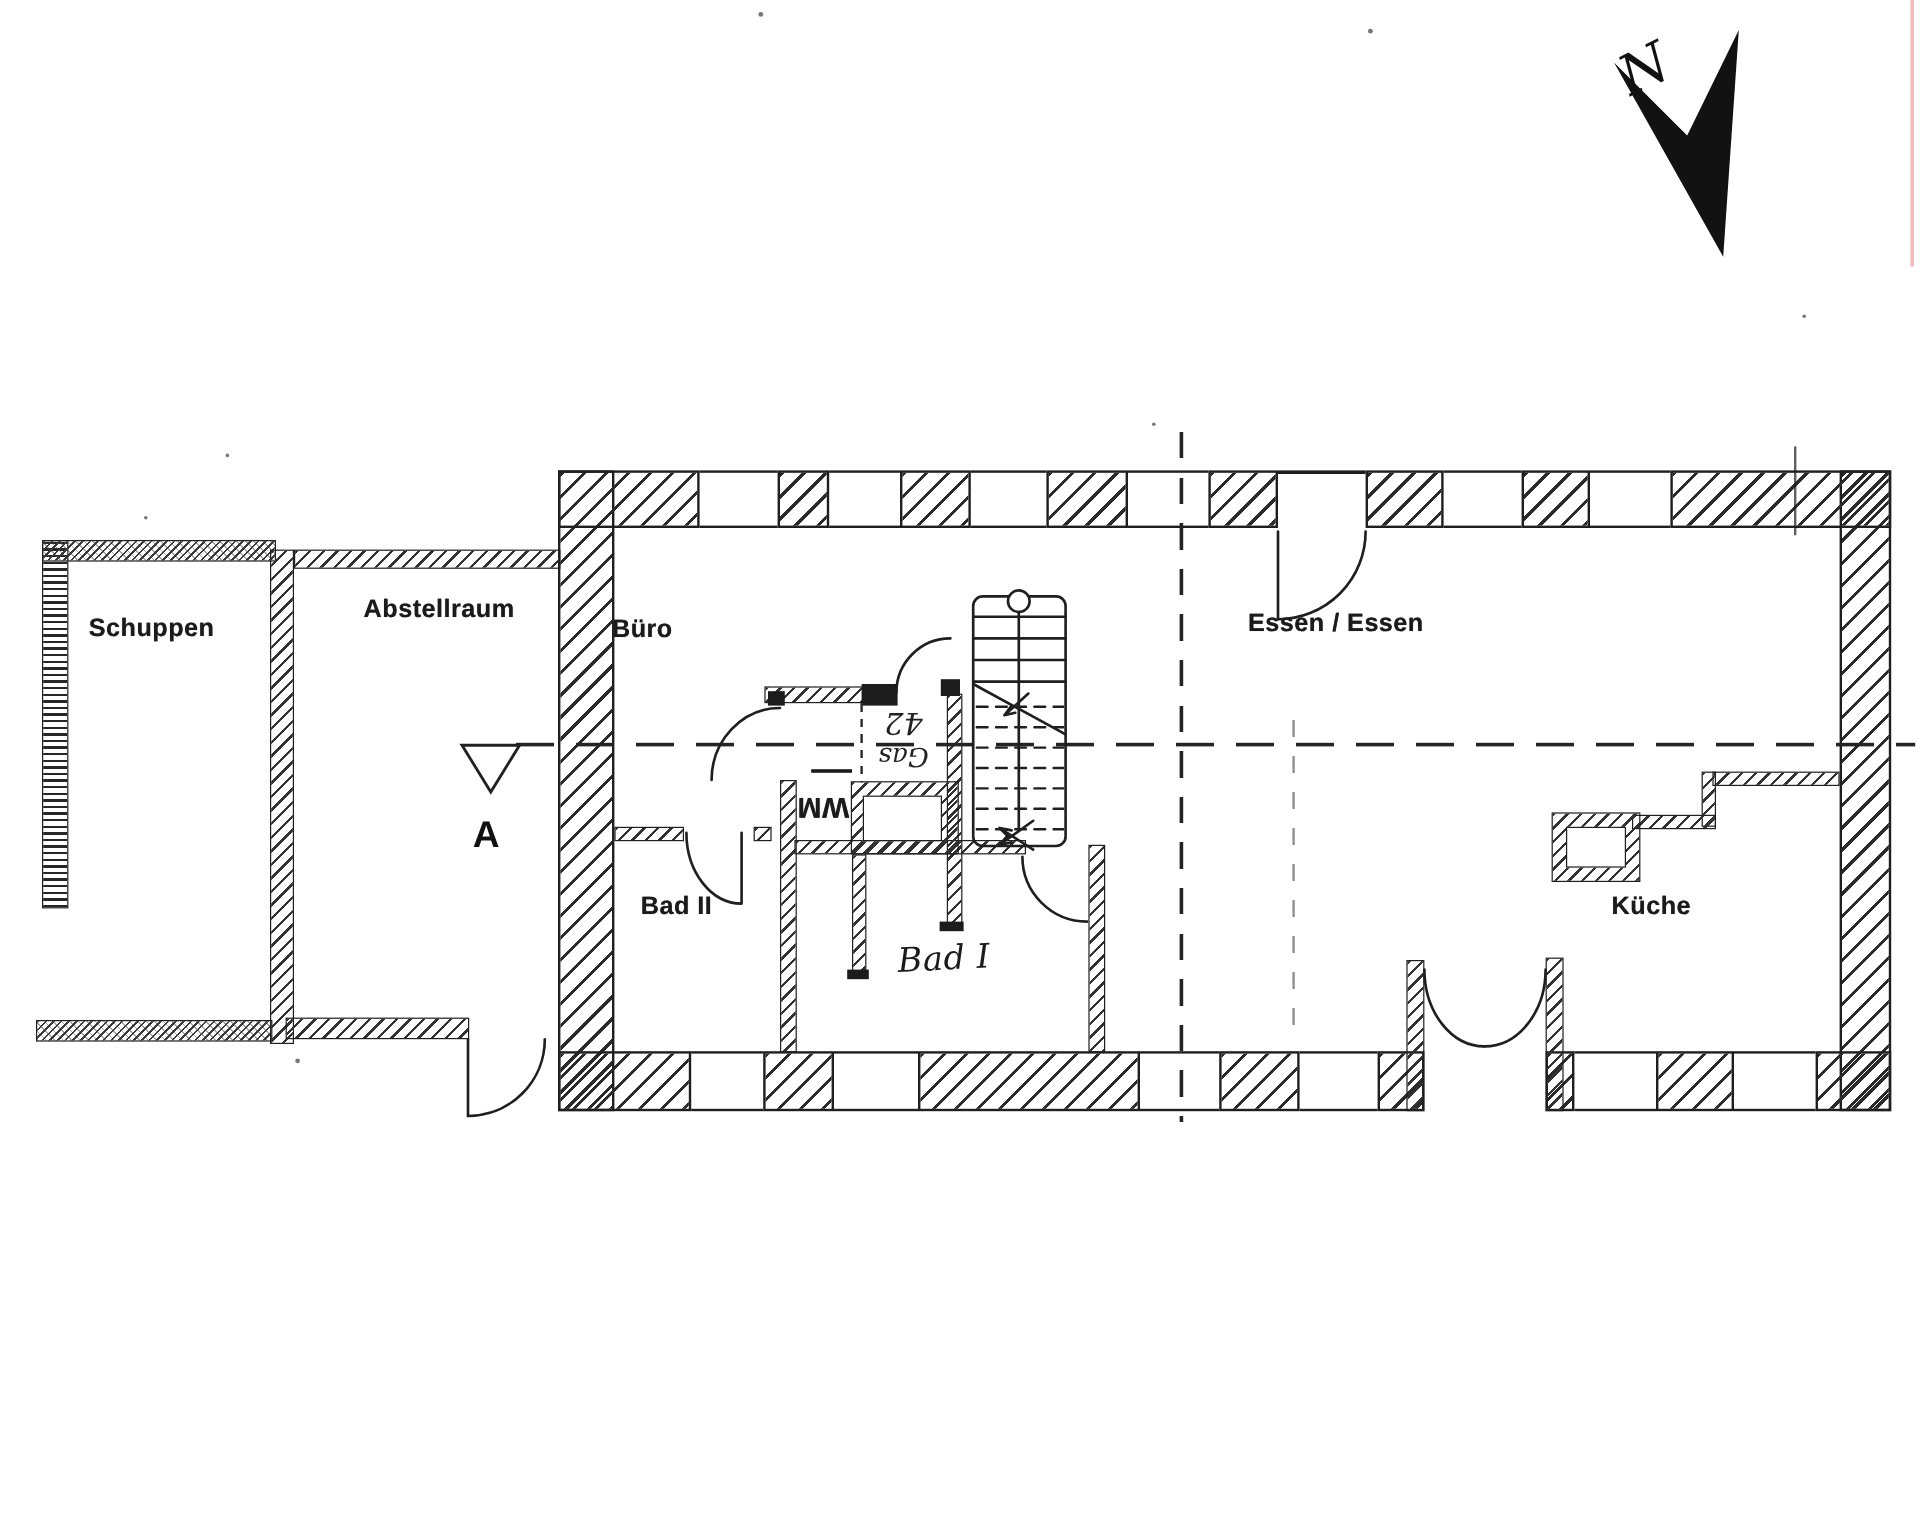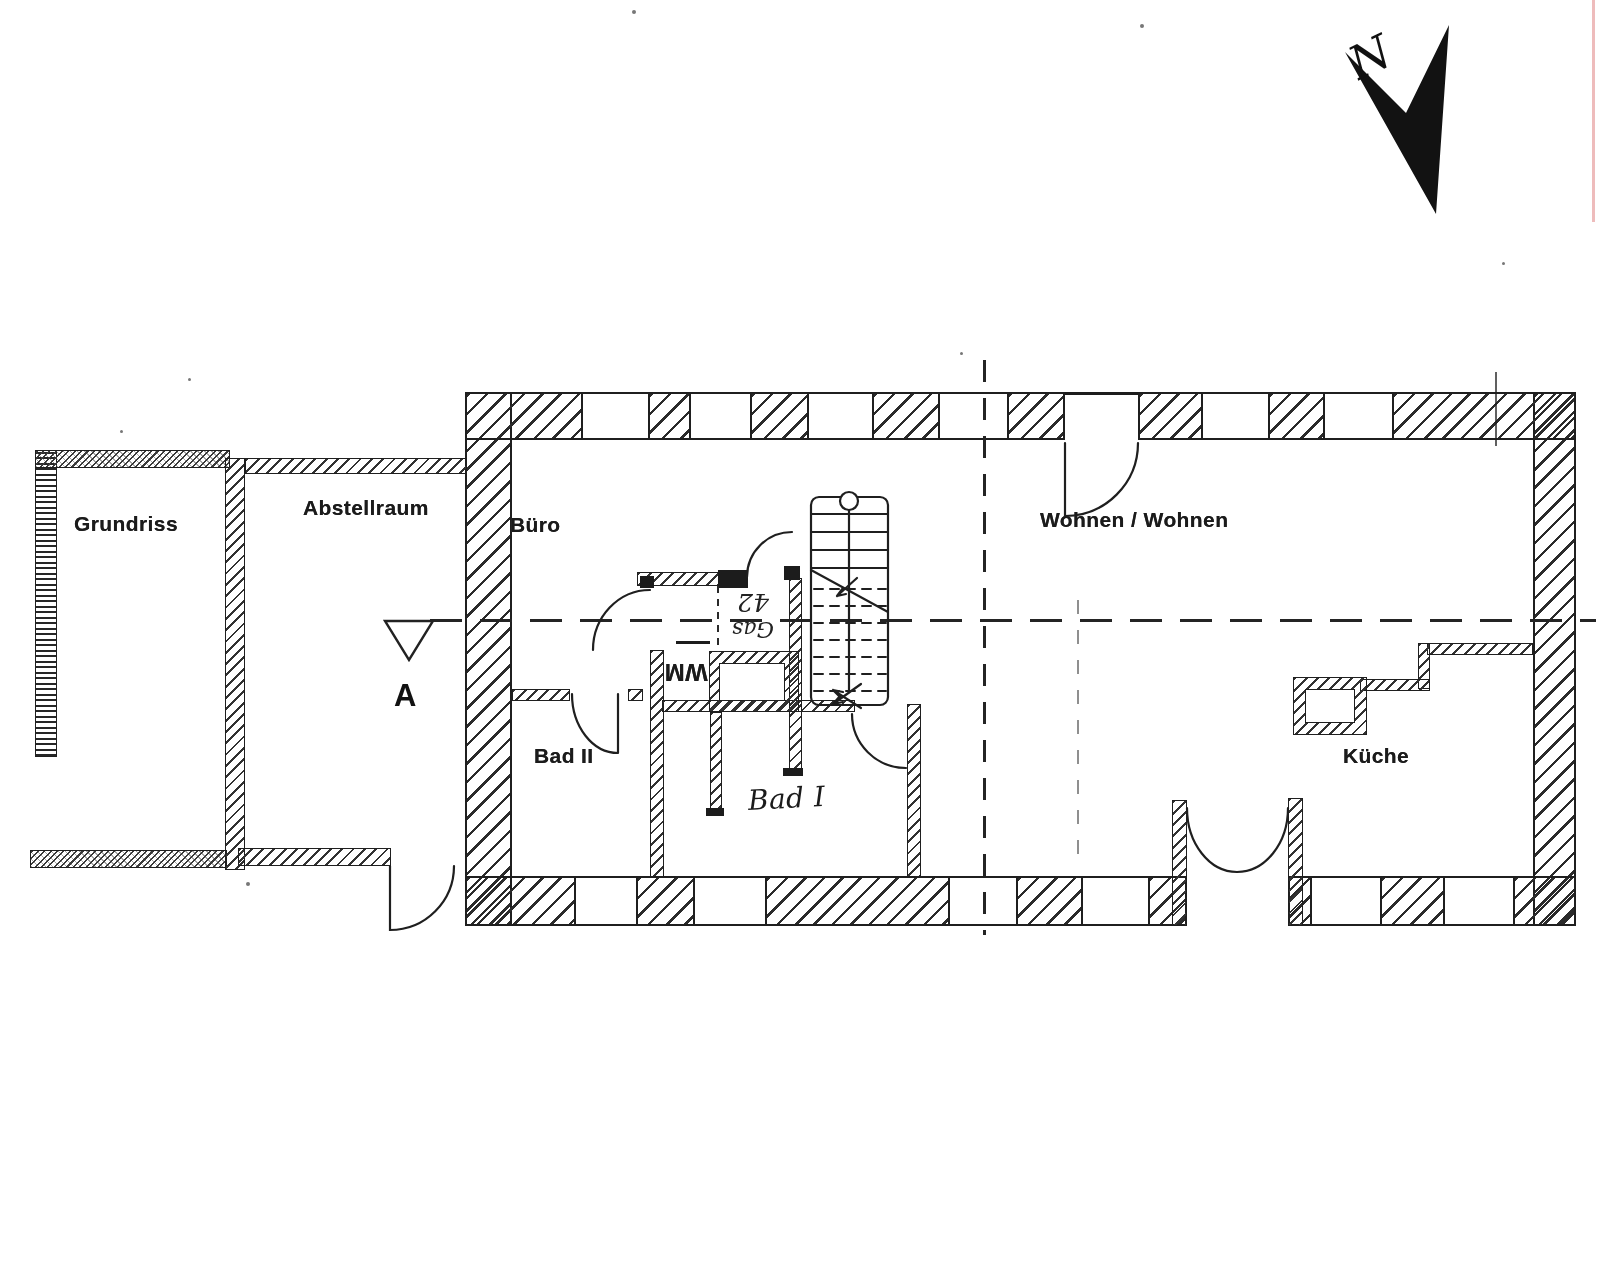--- a/index.html
+++ b/index.html
@@ -163,24 +163,24 @@
         <path d="M861,708 L833,690 M833,690 L843,692 M833,690 L840,697"></path>
         <path d="M857,578 L837,596 M837,596 L846,594 M837,596 L843,588"></path>
       </g>
 
       <polygon points="385,621 433,621 409,660" fill="#ffffff" stroke="#222" stroke-width="2.4"></polygon>
     </g>
 
     <polygon points="1345,52 1406,113 1449,25 1436,214" fill="#121212" stroke="none"></polygon>
   </svg>
 
-  <div class="lbl" style="left:74px;top:512px">Grundriss</div>
+  <div class="lbl" style="left:74px;top:512px">Schuppen</div>
   <div class="lbl" style="left:303px;top:496px">Abstellraum</div>
   <div class="lbl" style="left:510px;top:513px">Büro</div>
-  <div class="lbl" style="left:1040px;top:508px">Wohnen / Wohnen</div>
+  <div class="lbl" style="left:1040px;top:508px">Essen / Essen</div>
   <div class="lbl" style="left:534px;top:744px">Bad II</div>
   <div class="lbl hand" style="left:748px;top:782px;font-size:28px;transform:rotate(-3deg)">Bad I</div>
   <div class="lbl" style="left:1343px;top:744px">Küche</div>
 
   <div class="lbl rot180" style="left:660px;top:658px;width:52px;font-size:24px;text-align:center">WM</div>
   <div class="abs rot180 hand" style="left:722px;top:582px;width:62px;height:60px;z-index:6;text-align:center;color:#222">
     <div style="font-size:22px;line-height:26px">Gas</div>
     <div style="font-size:25px;line-height:28px">42</div>
   </div>
   <div class="amark">A</div>

